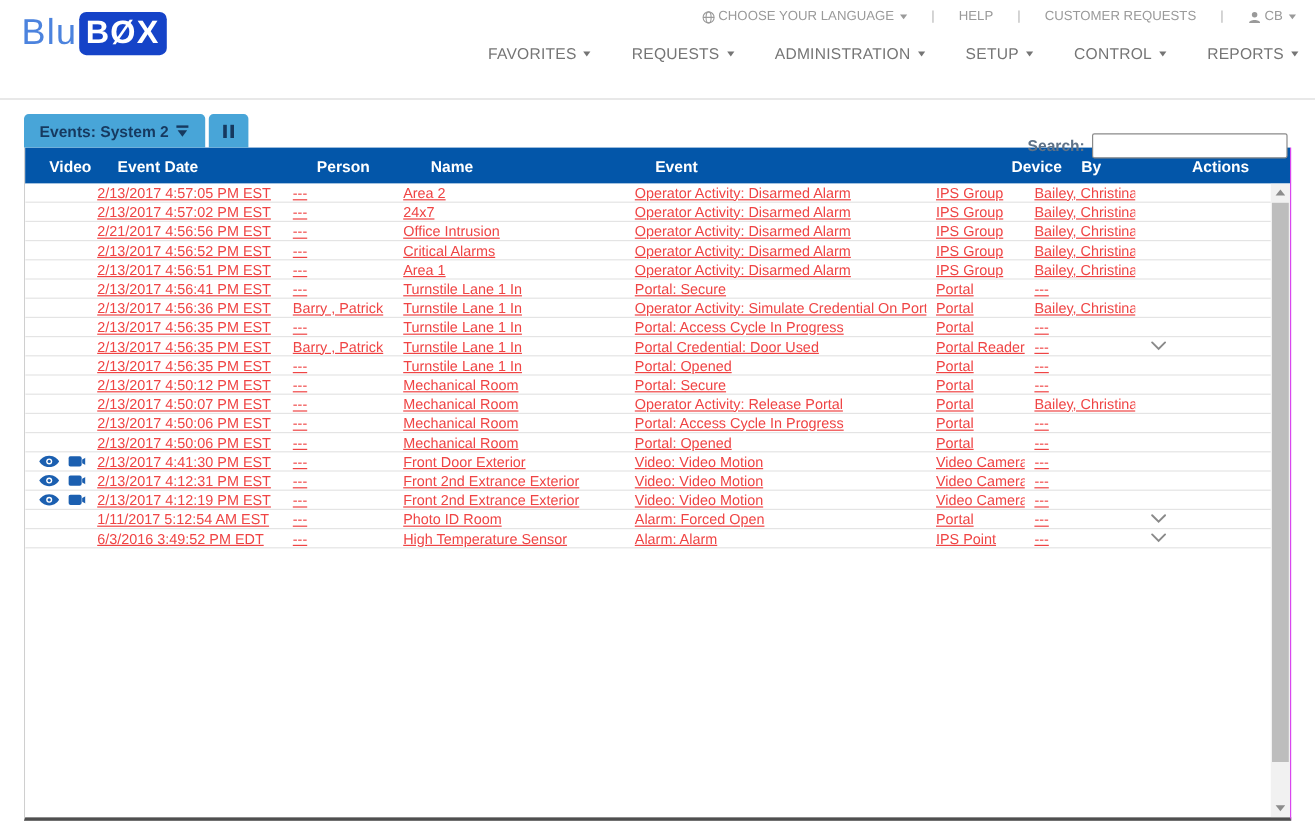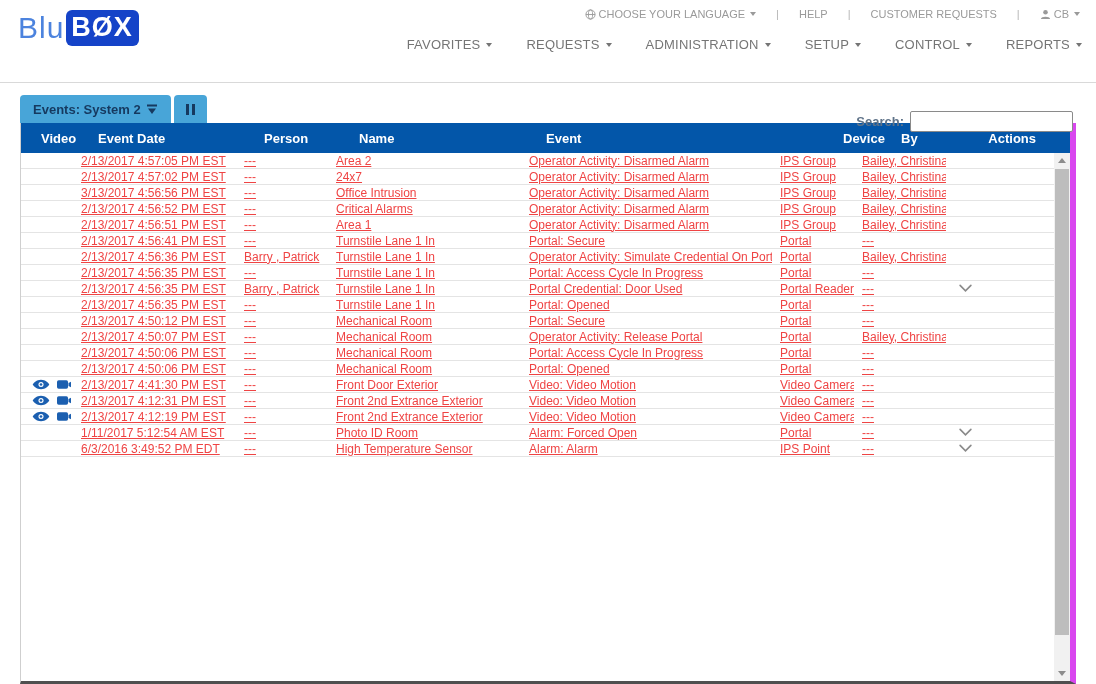--- a/index.html
+++ b/index.html
@@ -32,21 +32,21 @@
          height:28px; display:flex; align-items:center; gap:5px; padding:0 13px;
          border-radius:4px 4px 0 0; cursor:pointer; }
   .tab.small { width:33px; justify-content:center; padding:0; }
   .pause-glyph { display:flex; gap:3px; }
   .pause-glyph i { display:block; width:3px; height:11px; background:#16395f; }
   .search-wrap { position:absolute; right:3px; top:18px; display:flex; align-items:center; gap:6px; }
   .search-label { font-size:13px; font-weight:bold; color:#5f7389; }
   .search-input { width:163px; height:21px; border:1px solid #8a8a8a; border-radius:2px;
                   font-size:12px; padding:0 4px; outline:none; }
 
-  .table-frame { border-left:1px solid #cfcfcf; border-right:6px solid #d946ef;
+  .table-frame { border-left:1px solid #cfcfcf; border-right:1px solid #d946ef;
                  border-bottom:3px solid #4f4f4f; }
   .grid-hdr, .trow { display:grid;
       grid-template-columns:50px 165px 92px 193px 251px 82px 92px 1fr; align-items:center; }
   .grid-hdr { height:30px; background:#0356a9; color:#fff; font-size:13px; font-weight:bold; }
   .grid-hdr .th:nth-child(1){ padding-left:20px; }
   .grid-hdr .th:nth-child(2){ padding-left:27px; }
   .grid-hdr .th:nth-child(3){ padding-left:28px; }
   .grid-hdr .th:nth-child(4){ padding-left:31px; }
   .grid-hdr .th:nth-child(5){ padding-left:25px; }
   .grid-hdr .th:nth-child(6){ padding-left:71px; }
@@ -192,21 +192,21 @@
             <div class="td c-date">2/13/2017 4:57:02 PM EST</div>
             <div class="td c-person">---</div>
             <div class="td c-name">24x7</div>
             <div class="td c-event">Operator Activity: Disarmed Alarm</div>
             <div class="td c-device">IPS Group</div>
             <div class="td c-by">Bailey, Christina</div>
             <div class="td c-actions"></div>
           </div>
           <div class="trow">
             <div class="td c-video"></div>
-            <div class="td c-date">3/13/2017 4:56:56 PM EST</div>
+            <div class="td c-date">2/21/2017 4:56:56 PM EST</div>
             <div class="td c-person">---</div>
             <div class="td c-name">Office Intrusion</div>
             <div class="td c-event">Operator Activity: Disarmed Alarm</div>
             <div class="td c-device">IPS Group</div>
             <div class="td c-by">Bailey, Christina</div>
             <div class="td c-actions"></div>
           </div>
           <div class="trow">
             <div class="td c-video"></div>
             <div class="td c-date">2/13/2017 4:56:52 PM EST</div>

